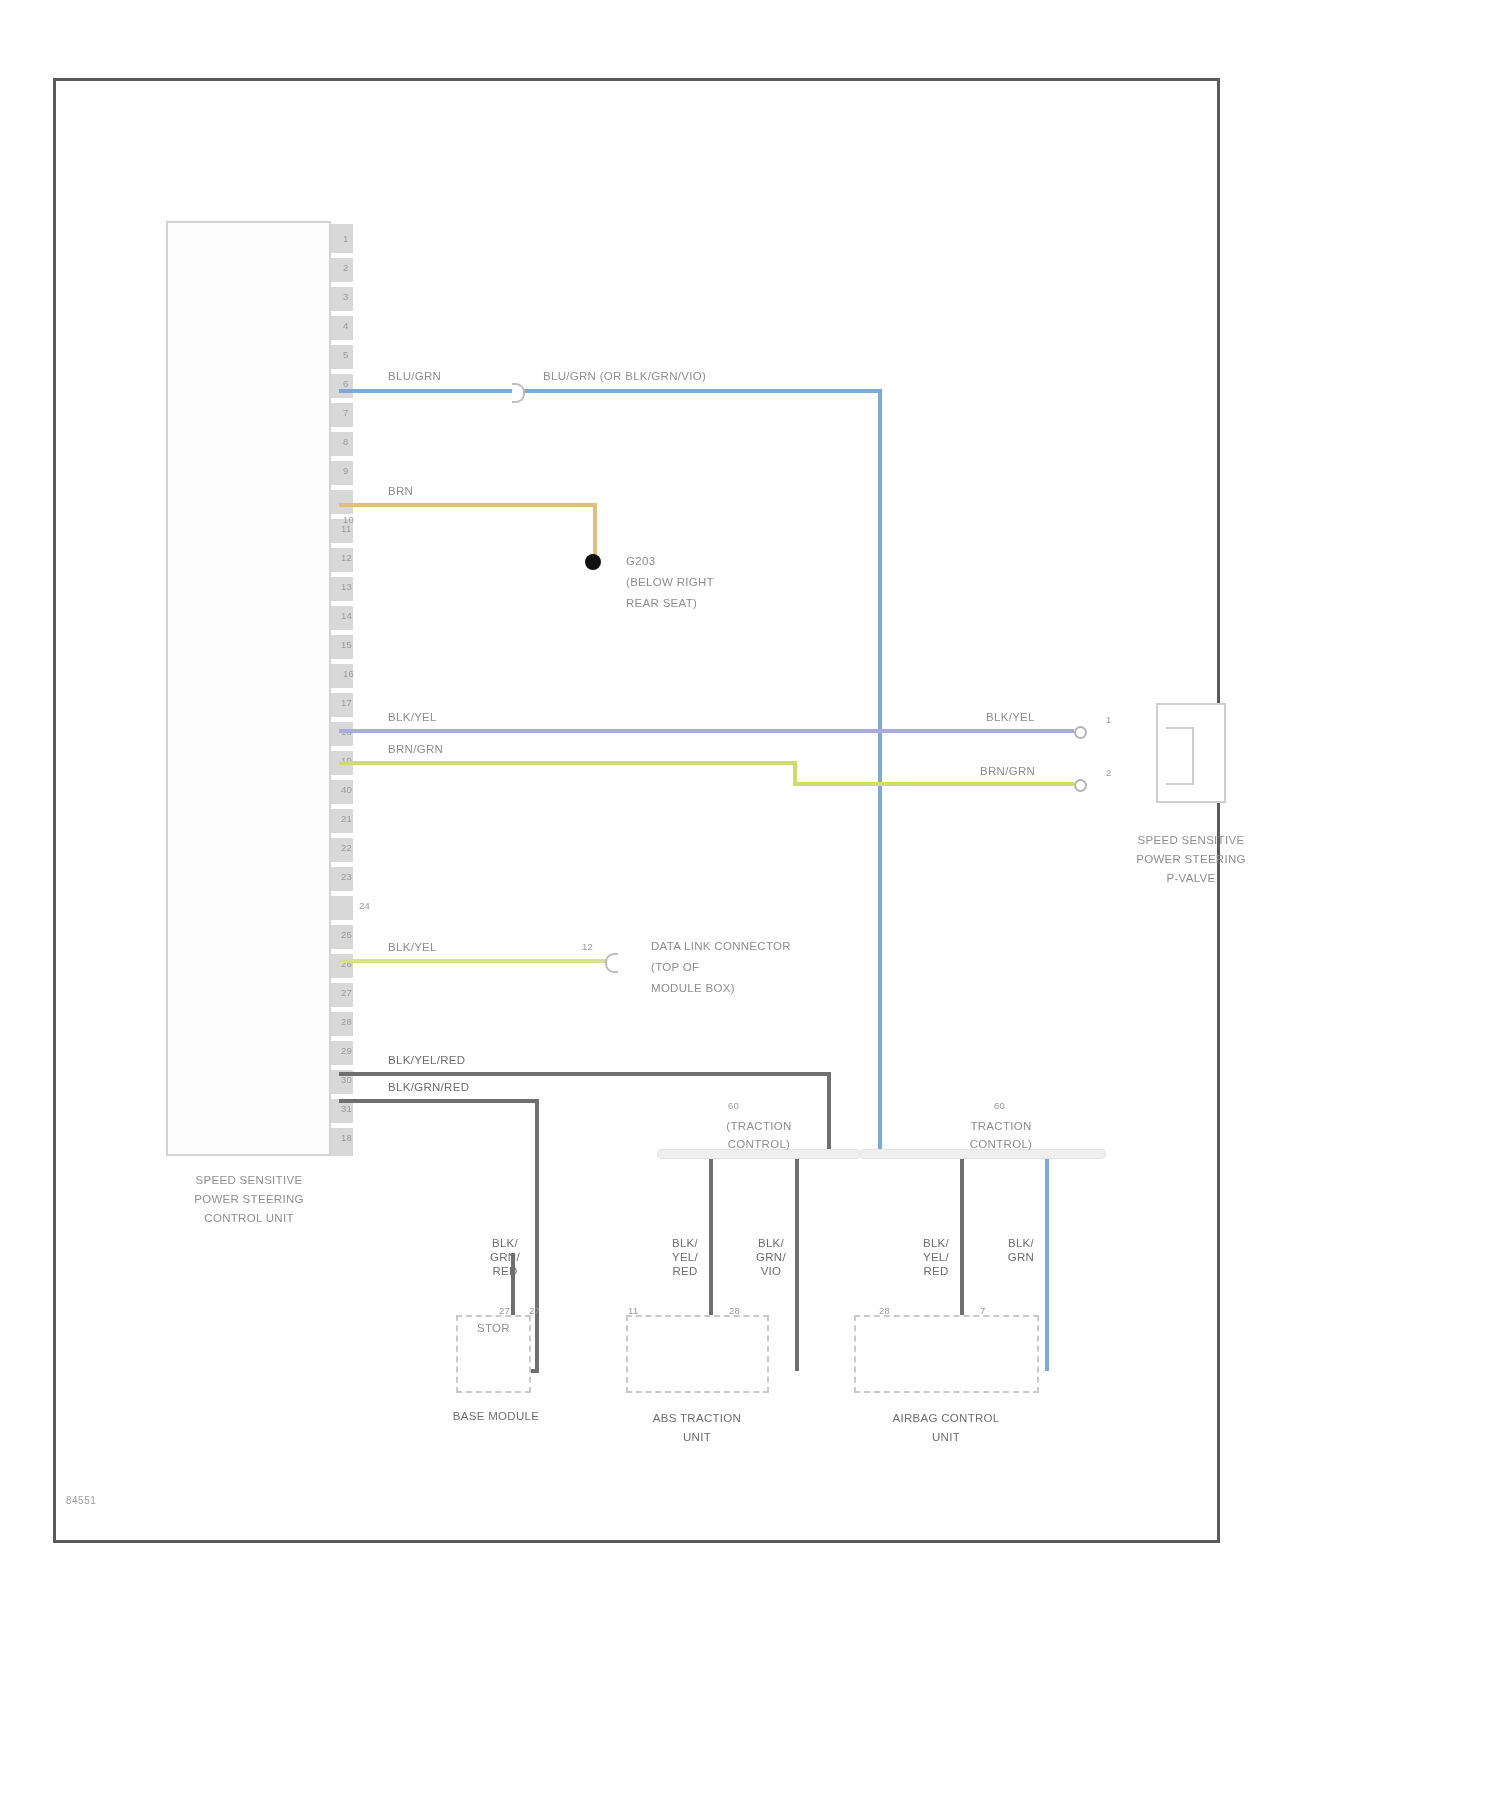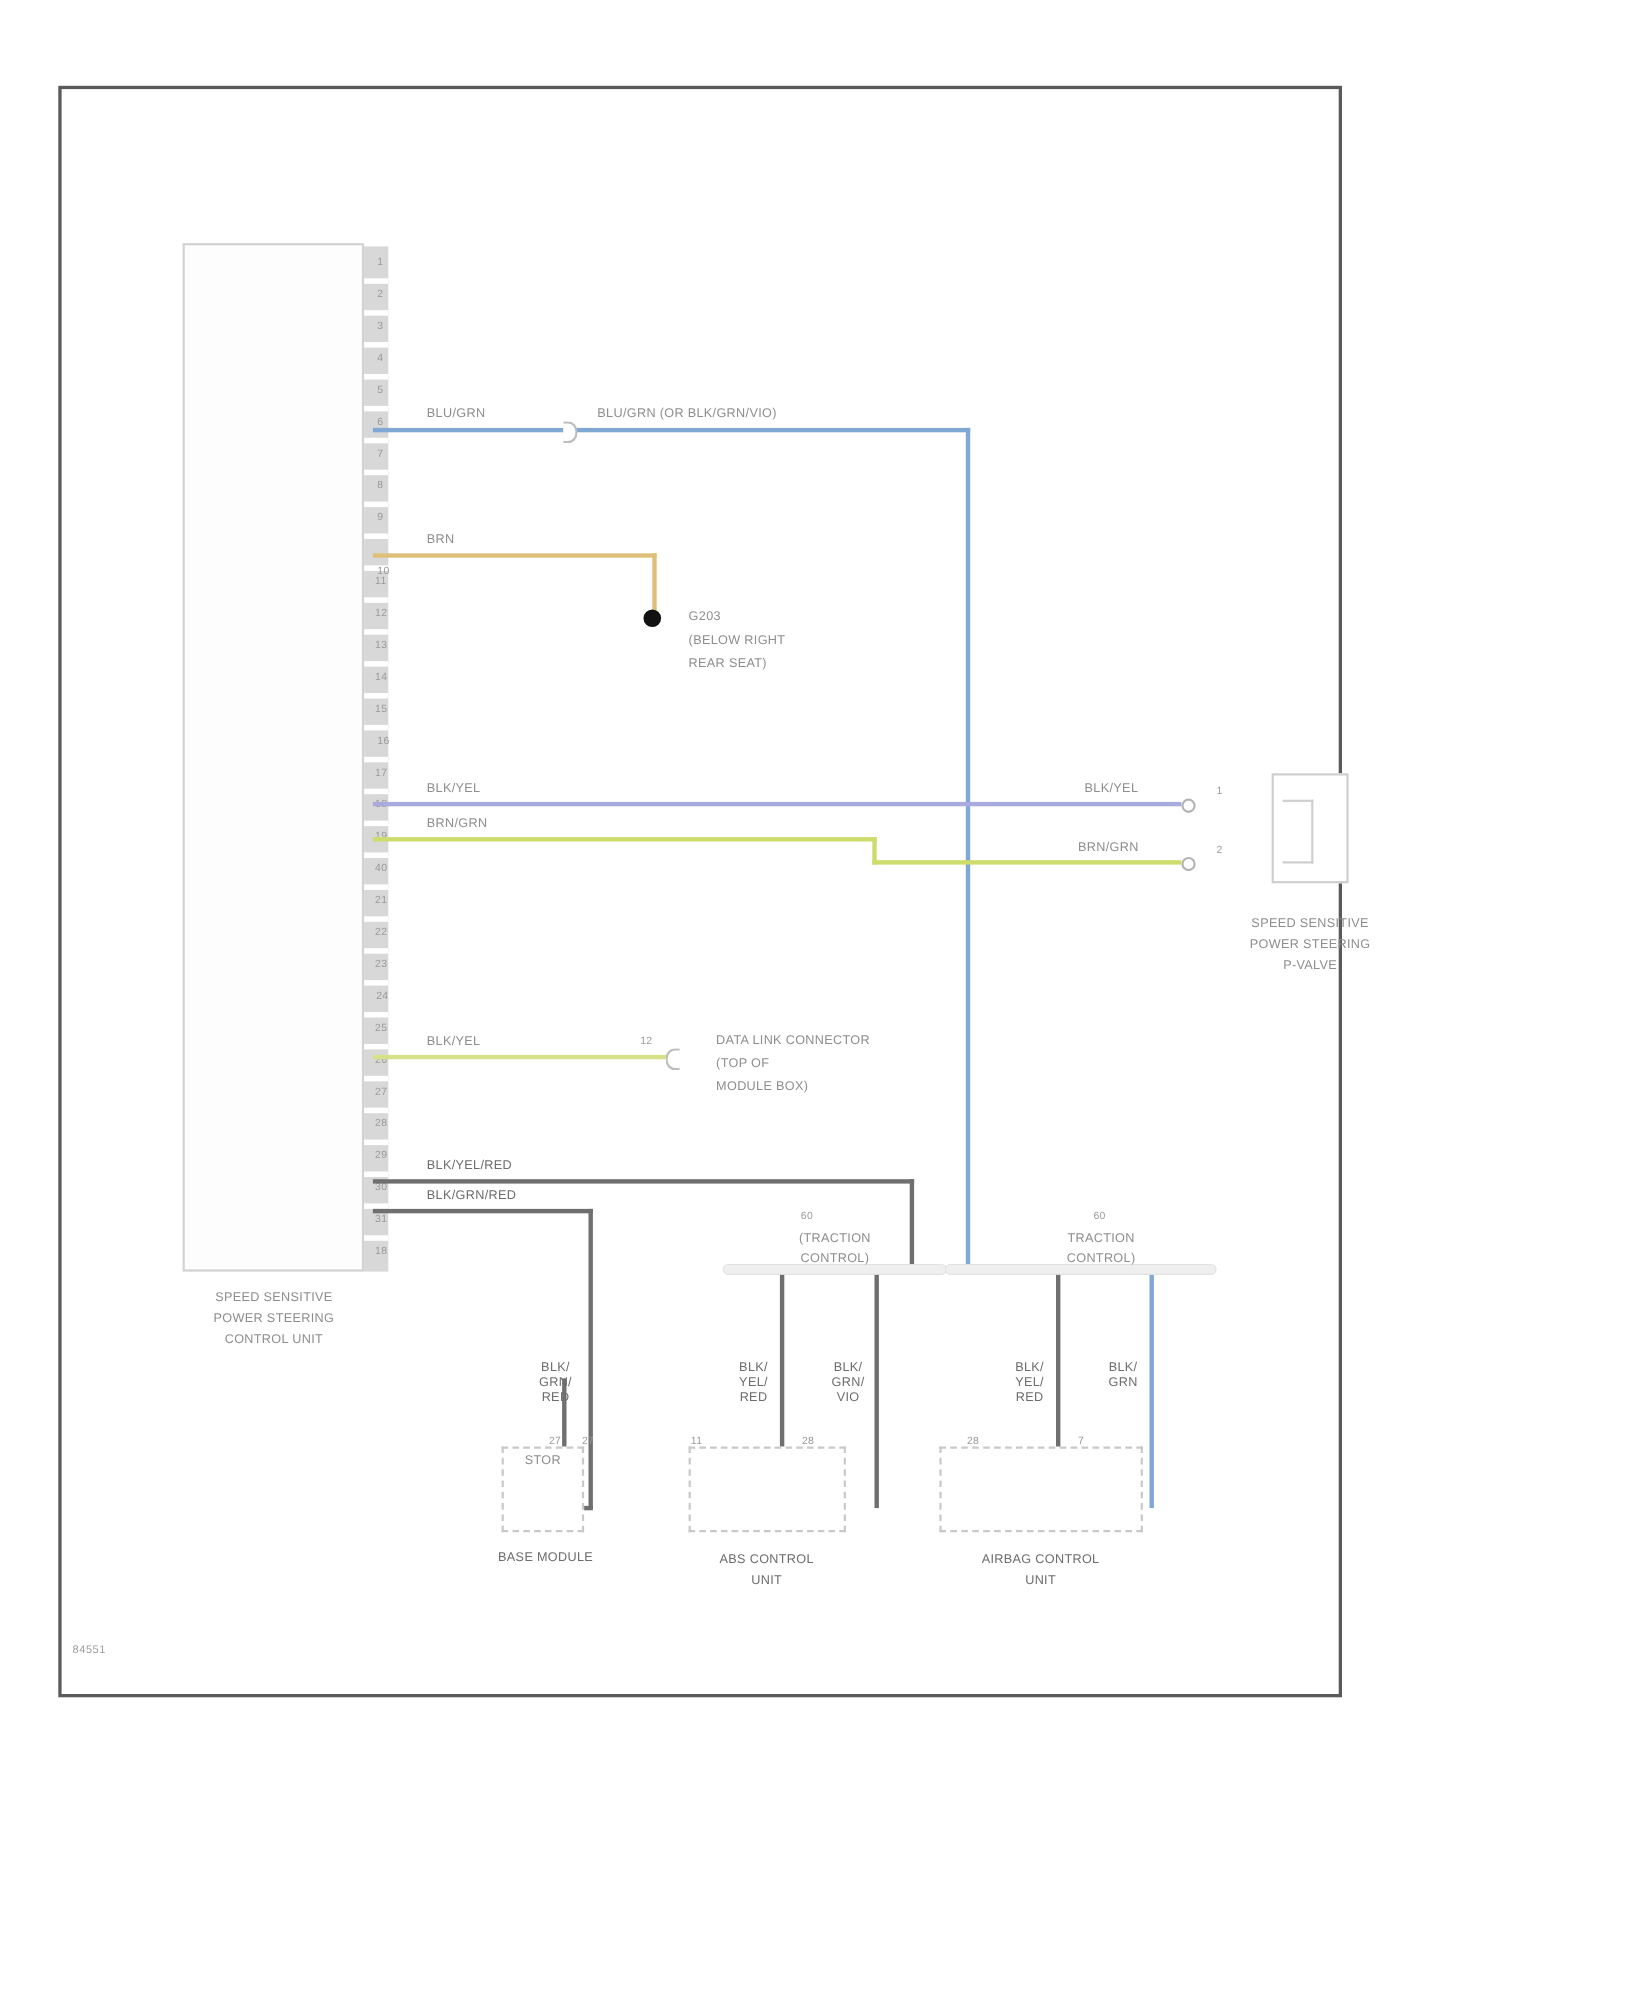--- a/index.html
+++ b/index.html
@@ -119,21 +119,21 @@
     <div class="lbl pin" style="left:285px;top:527px">14</div>
     <div class="lbl pin" style="left:285px;top:556px">15</div>
     <div class="lbl pin" style="left:287px;top:585px">16</div>
     <div class="lbl pin" style="left:285px;top:614px">17</div>
     <div class="lbl pin" style="left:285px;top:643px">18</div>
     <div class="lbl pin" style="left:285px;top:672px">19</div>
     <div class="lbl pin" style="left:285px;top:701px">40</div>
     <div class="lbl pin" style="left:285px;top:730px">21</div>
     <div class="lbl pin" style="left:285px;top:759px">22</div>
     <div class="lbl pin" style="left:285px;top:788px">23</div>
-    <div class="lbl pin" style="left:286px;top:817px">24</div>
+    <div class="lbl pin" style="left:303px;top:817px">24</div>
     <div class="lbl pin" style="left:285px;top:846px">25</div>
     <div class="lbl pin" style="left:285px;top:875px">26</div>
     <div class="lbl pin" style="left:285px;top:904px">27</div>
     <div class="lbl pin" style="left:285px;top:933px">28</div>
     <div class="lbl pin" style="left:285px;top:962px">29</div>
     <div class="lbl pin" style="left:285px;top:991px">30</div>
     <div class="lbl pin" style="left:285px;top:1020px">31</div>
     <div class="lbl pin" style="left:285px;top:1049px">18</div>
 
     <div class="lbl ctr" style="left:108px;top:1090px;width:170px;line-height:19px;">
@@ -249,21 +249,21 @@
     <div class="lbl pin" style="left:443px;top:1222px">27</div>
     <div class="lbl pin" style="left:473px;top:1222px">27</div>
     <div class="mod" style="left:400px;top:1234px;width:75px;height:78px;"></div>
     <div class="lbl" style="left:421px;top:1240px">STOR</div>
     <div class="lbl ctr dk" style="left:360px;top:1328px;width:160px;">BASE MODULE</div>
 
     <div class="lbl pin" style="left:572px;top:1222px">11</div>
     <div class="lbl pin" style="left:673px;top:1222px">28</div>
     <div class="mod" style="left:570px;top:1234px;width:143px;height:78px;"></div>
     <div class="lbl ctr dk" style="left:561px;top:1328px;width:160px;line-height:19px;">
-      <div>ABS CONTROL</div>
+      <div>ABS TRACTION</div>
       <div>UNIT</div>
     </div>
 
     <div class="lbl pin" style="left:823px;top:1222px">28</div>
     <div class="lbl pin" style="left:924px;top:1222px">7</div>
     <div class="mod" style="left:798px;top:1234px;width:185px;height:78px;"></div>
     <div class="lbl ctr dk" style="left:795px;top:1328px;width:190px;line-height:19px;">
       <div>AIRBAG CONTROL</div>
       <div>UNIT</div>
     </div>

